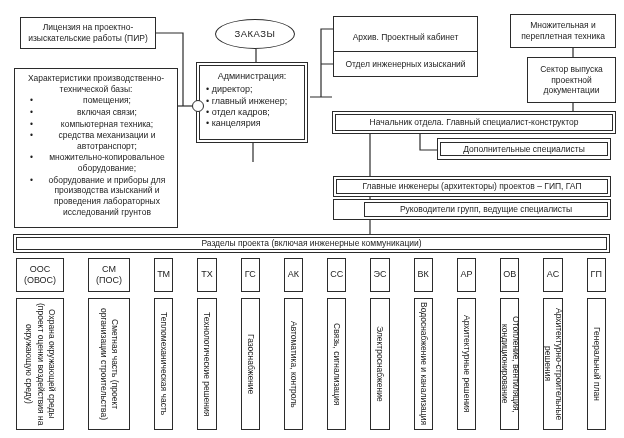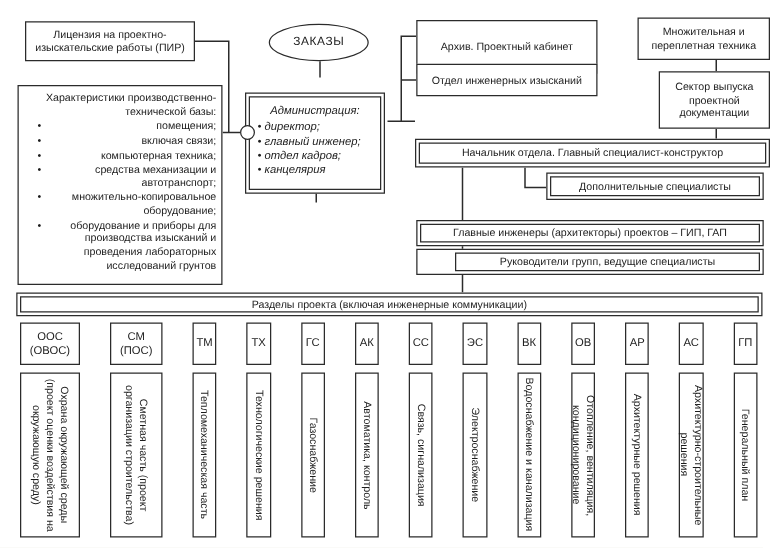--- a/index.html
+++ b/index.html
@@ -19,21 +19,21 @@
     flex:1; border:1px solid #2b2b2b; display:flex; align-items:center;
     justify-content:center; text-align:center; padding:1px 3px; box-sizing:border-box;
   }
   .ellipse { border-radius:50%; font-size:9.5px; letter-spacing:.5px; }
   svg.lines { position:absolute; left:0; top:0; }
   svg.lines path { stroke:#2b2b2b; stroke-width:1.2; fill:none; }
   .conn-circle {
     position:absolute; left:192px; top:100px; width:12px; height:12px;
     border:1px solid #2b2b2b; border-radius:50%; background:#fff; z-index:6; box-sizing:border-box;
   }
-  .blk { text-align:right; }
+  .blk { text-align:center; }
   .cap-title { margin-bottom:1px; }
   .cap-item { position:relative; padding-left:22px; margin-top:1px; }
   .cap-item::before { content:"•"; position:absolute; left:11px; }
   .admin-in { display:block; text-align:left; padding:5px 6px; font-size:9px; }
   .admin-title { text-align:center; margin-bottom:2px; }
   .admin-item::before { content:"• "; }
   .econ-in { padding:5px 6px; font-size:8.8px; }
   
   #sections-row {
     position:absolute; left:16px; top:258px; width:590px; height:172px;
@@ -83,21 +83,21 @@
     <div class="cap-item">компьютерная техника;</div>
     <div class="cap-item">средства механизации и автотранспорт;</div>
     <div class="cap-item">множительно-копировальное оборудование;</div>
     <div class="cap-item">оборудование и приборы для производства изысканий и проведения лабораторных исследований грунтов</div>
   </div>
 
   <div class="box center ellipse" style="left:215px; top:19px; width:80px; height:30px;">
     <span>ЗАКАЗЫ</span>
   </div>
 
-  <div class="box dbl" style="left:196px; top:74px; width:112px; height:81px;font-style:italic;">
+  <div class="box dbl" style="left:196px; top:62px; width:112px; height:81px;">
     <div class="dbl-in admin-in">
       <div class="admin-title">Администрация:</div>
       <div class="admin-item">директор;</div>
       <div class="admin-item">главный инженер;</div>
       <div class="admin-item">отдел кадров;</div>
       <div class="admin-item">канцелярия</div>
     </div>
   </div>
 
   <div class="conn-circle"></div>
@@ -117,21 +117,21 @@
   </div>
 
   <div class="box center" style="left:527px; top:57px; width:89px; height:46px; padding:1px 3px;">
     <span>Сектор выпуска проектной документации</span>
   </div>
 
   <div class="box dbl" style="left:332px; top:111px; width:284px; height:23px;">
     <div class="dbl-in">Начальник отдела. Главный специалист-конструктор</div>
   </div>
 
-  <div class="box dbl" style="left:437px; top:138px; width:174px; height:22px;">
+  <div class="box dbl" style="left:437px; top:138px; width:174px; height:22px;align-items:center;">
     <div class="dbl-in">Дополнительные специалисты</div>
   </div>
 
   <div class="box dbl" style="left:333px; top:176px; width:278px; height:21px;">
     <div class="dbl-in">Главные инженеры (архитекторы) проектов – ГИП, ГАП</div>
   </div>
 
   <div class="box dbl" style="left:333px; top:199px; width:278px; height:21px;padding-left:30px;">
     <div class="dbl-in">Руководители групп, ведущие специалисты</div>
   </div>
@@ -189,32 +189,32 @@
           <span>Электроснабжение</span>
         </div>
     </div>
     <div class="sec-col">
       <div class="sec-code">ВК</div>
       <div class="sec-vert">
           <span>Водоснабжение и канализация</span>
         </div>
     </div>
     <div class="sec-col">
+      <div class="sec-code">АР</div>
+      <div class="sec-vert">
+          <span>Архитектурные решения</span>
+        </div>
+    </div>
+    <div class="sec-col">
       <div class="sec-code">ОВ</div>
       <div class="sec-vert">
           <span>Отопление, вентиляция, кондиционирование</span>
         </div>
     </div>
     <div class="sec-col">
-      <div class="sec-code">АР</div>
-      <div class="sec-vert">
-          <span>Архитектурные решения</span>
-        </div>
-    </div>
-    <div class="sec-col">
       <div class="sec-code">АС</div>
       <div class="sec-vert">
           <span>Архитектурно-строительные решения</span>
         </div>
     </div>
     <div class="sec-col">
       <div class="sec-code">ГП</div>
       <div class="sec-vert">
           <span>Генеральный план</span>
         </div>

